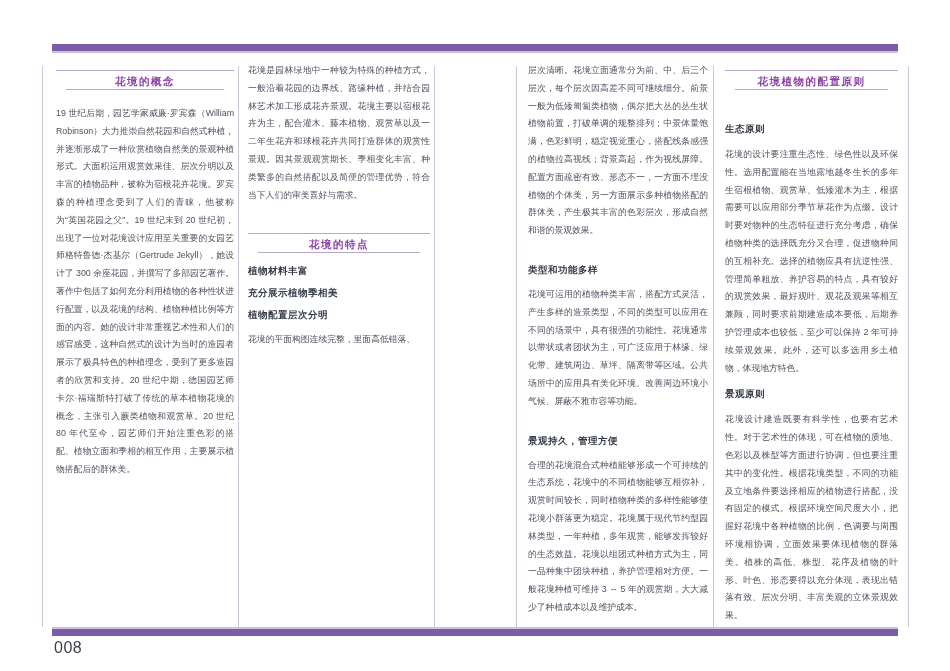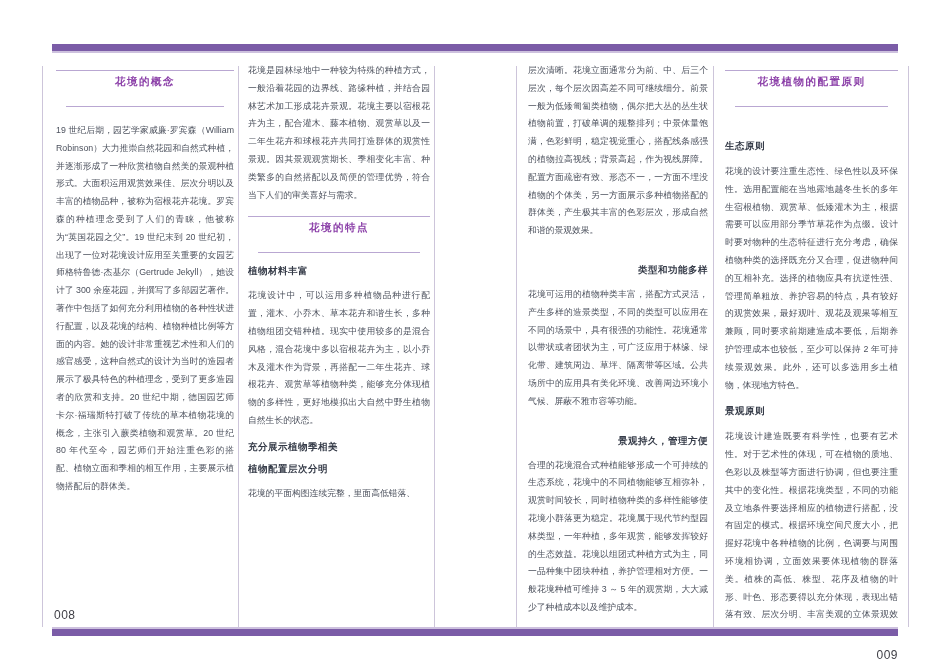--- a/index.html
+++ b/index.html
@@ -31,30 +31,30 @@
     font-size:8.8px;line-height:17.8px;color:var(--body-text);
     text-align:justify;text-justify:inter-ideograph;margin:0 0 11px 0;
   }
   .blk.para:last-child{margin-bottom:0;}
   .blk.subhead{
     font-weight:bold;font-size:9.5px;color:var(--subhead-text);
     margin:10px 0 10px 0;letter-spacing:0.5px;
   }
   .blk.section-header{position:relative;border-top:1px solid var(--hairline);margin-bottom:15px;}
   .sec-title{
-    margin:0 10px;padding:4px 0 17px 0;border-bottom:1px solid var(--hairline);
+    margin:0 10px;padding:4px 0 0 0;border-bottom:1px solid var(--hairline);
     color:var(--header-text);font-weight:bold;font-size:10.5px;letter-spacing:1.5px;
     text-align:center;white-space:nowrap;
   }
-  #col-1 .blk.section-header{margin-top:12px;margin-bottom:12px;}
+  #col-1 .blk.section-header{margin-top:29px;margin-bottom:12px;}
   #col-1 .blk.subhead{margin:9px 0 9px 0;}
-  #col-2 .blk.subhead{margin:24px 0 9px 0;text-align:right;}
+  #col-2 .blk.subhead{margin:24px 0 9px 0;}
   #col-3 .blk.section-header{margin-bottom:33px;}
   #col-3 .blk.section-header:not(:first-child){margin-top:10px;margin-bottom:22px;}
-  .pagenum{position:absolute;top:608px;font-size:12px;color:#3f3f46;letter-spacing:0.5px;z-index:3;}
+  .pagenum{position:absolute;top:639px;font-size:16px;color:#3f3f46;letter-spacing:0.5px;z-index:3;}
   .pagenum.left{left:54px;}
   .pagenum.right{right:52px;text-align:right;margin-top:40px;}
 </style>
 </head>
 <body>
 
 <div class="spread">
 
   <div class="rule top"></div>
   <div class="rule bottom"></div>
@@ -71,21 +71,20 @@
         <div class="sec-title">花境的概念</div>
       </div>
       <div class="blk para">19 世纪后期，园艺学家威廉·罗宾森（William Robinson）大力推崇自然花园和自然式种植，并逐渐形成了一种欣赏植物自然美的景观种植形式。大面积运用观赏效果佳、层次分明以及丰富的植物品种，被称为宿根花卉花境。罗宾森的种植理念受到了人们的青睐，他被称为“英国花园之父”。19 世纪末到 20 世纪初，出现了一位对花境设计应用至关重要的女园艺师格特鲁德·杰基尔（Gertrude Jekyll），她设计了 300 余座花园，并撰写了多部园艺著作。著作中包括了如何充分利用植物的各种性状进行配置，以及花境的结构、植物种植比例等方面的内容。她的设计非常重视艺术性和人们的感官感受，这种自然式的设计为当时的造园者展示了极具特色的种植理念，受到了更多造园者的欣赏和支持。20 世纪中期，德国园艺师卡尔·福瑞斯特打破了传统的草本植物花境的概念，主张引入蕨类植物和观赏草。20 世纪 80 年代至今，园艺师们开始注重色彩的搭配、植物立面和季相的相互作用，主要展示植物搭配后的群体美。</div>
     </div>
   <div class="col" id="col-1">
       <div class="blk para">花境是园林绿地中一种较为特殊的种植方式，一般沿着花园的边界线、路缘种植，并结合园林艺术加工形成花卉景观。花境主要以宿根花卉为主，配合灌木、藤本植物、观赏草以及一二年生花卉和球根花卉共同打造群体的观赏性景观。因其景观观赏期长、季相变化丰富、种类繁多的自然搭配以及简便的管理优势，符合当下人们的审美喜好与需求。</div>
       <div class="blk section-header">
         <div class="sec-title">花境的特点</div>
       </div>
       <div class="blk subhead">植物材料丰富</div>
-      <div class="blk para">花境设计中，可以运用多种植物品种进行配置，灌木、小乔木、草本花卉和谐生长，多种植物组团交错种植。现实中使用较多的是混合风格，混合花境中多以宿根花卉为主，以小乔木及灌木作为背景，再搭配一二年生花卉、球根花卉、观赏草等植物种类，能够充分体现植物的多样性，更好地模拟出大自然中野生植物自然生长的状态。</div>
       <div class="blk subhead">充分展示植物季相美</div>
       <div class="blk subhead">植物配置层次分明</div>
       <div class="blk para">花境的平面构图连续完整，里面高低错落、</div>
     </div>
   <div class="col" id="col-2">
       <div class="blk para">层次清晰。花境立面通常分为前、中、后三个层次，每个层次因高差不同可继续细分。前景一般为低矮匍匐类植物，偶尔把大丛的丛生状植物前置，打破单调的规整排列；中景体量饱满，色彩鲜明，稳定视觉重心，搭配线条感强的植物拉高视线；背景高起，作为视线屏障。配置方面疏密有致、形态不一，一方面不埋没植物的个体美，另一方面展示多种植物搭配的群体美，产生极其丰富的色彩层次，形成自然和谐的景观效果。</div>
       <div class="blk subhead">类型和功能多样</div>
       <div class="blk para">花境可运用的植物种类丰富，搭配方式灵活，产生多样的造景类型，不同的类型可以应用在不同的场景中，具有很强的功能性。花境通常以带状或者团状为主，可广泛应用于林缘、绿化带、建筑周边、草坪、隔离带等区域。公共场所中的应用具有美化环境、改善周边环境小气候、屏蔽不雅市容等功能。</div>
       <div class="blk subhead">景观持久，管理方便</div>
       <div class="blk para">合理的花境混合式种植能够形成一个可持续的生态系统，花境中的不同植物能够互相弥补，观赏时间较长，同时植物种类的多样性能够使花境小群落更为稳定。花境属于现代节约型园林类型，一年种植，多年观赏，能够发挥较好的生态效益。花境以组团式种植方式为主，同一品种集中团块种植，养护管理相对方便。一般花境种植可维持 3 ～ 5 年的观赏期，大大减少了种植成本以及维护成本。</div>

